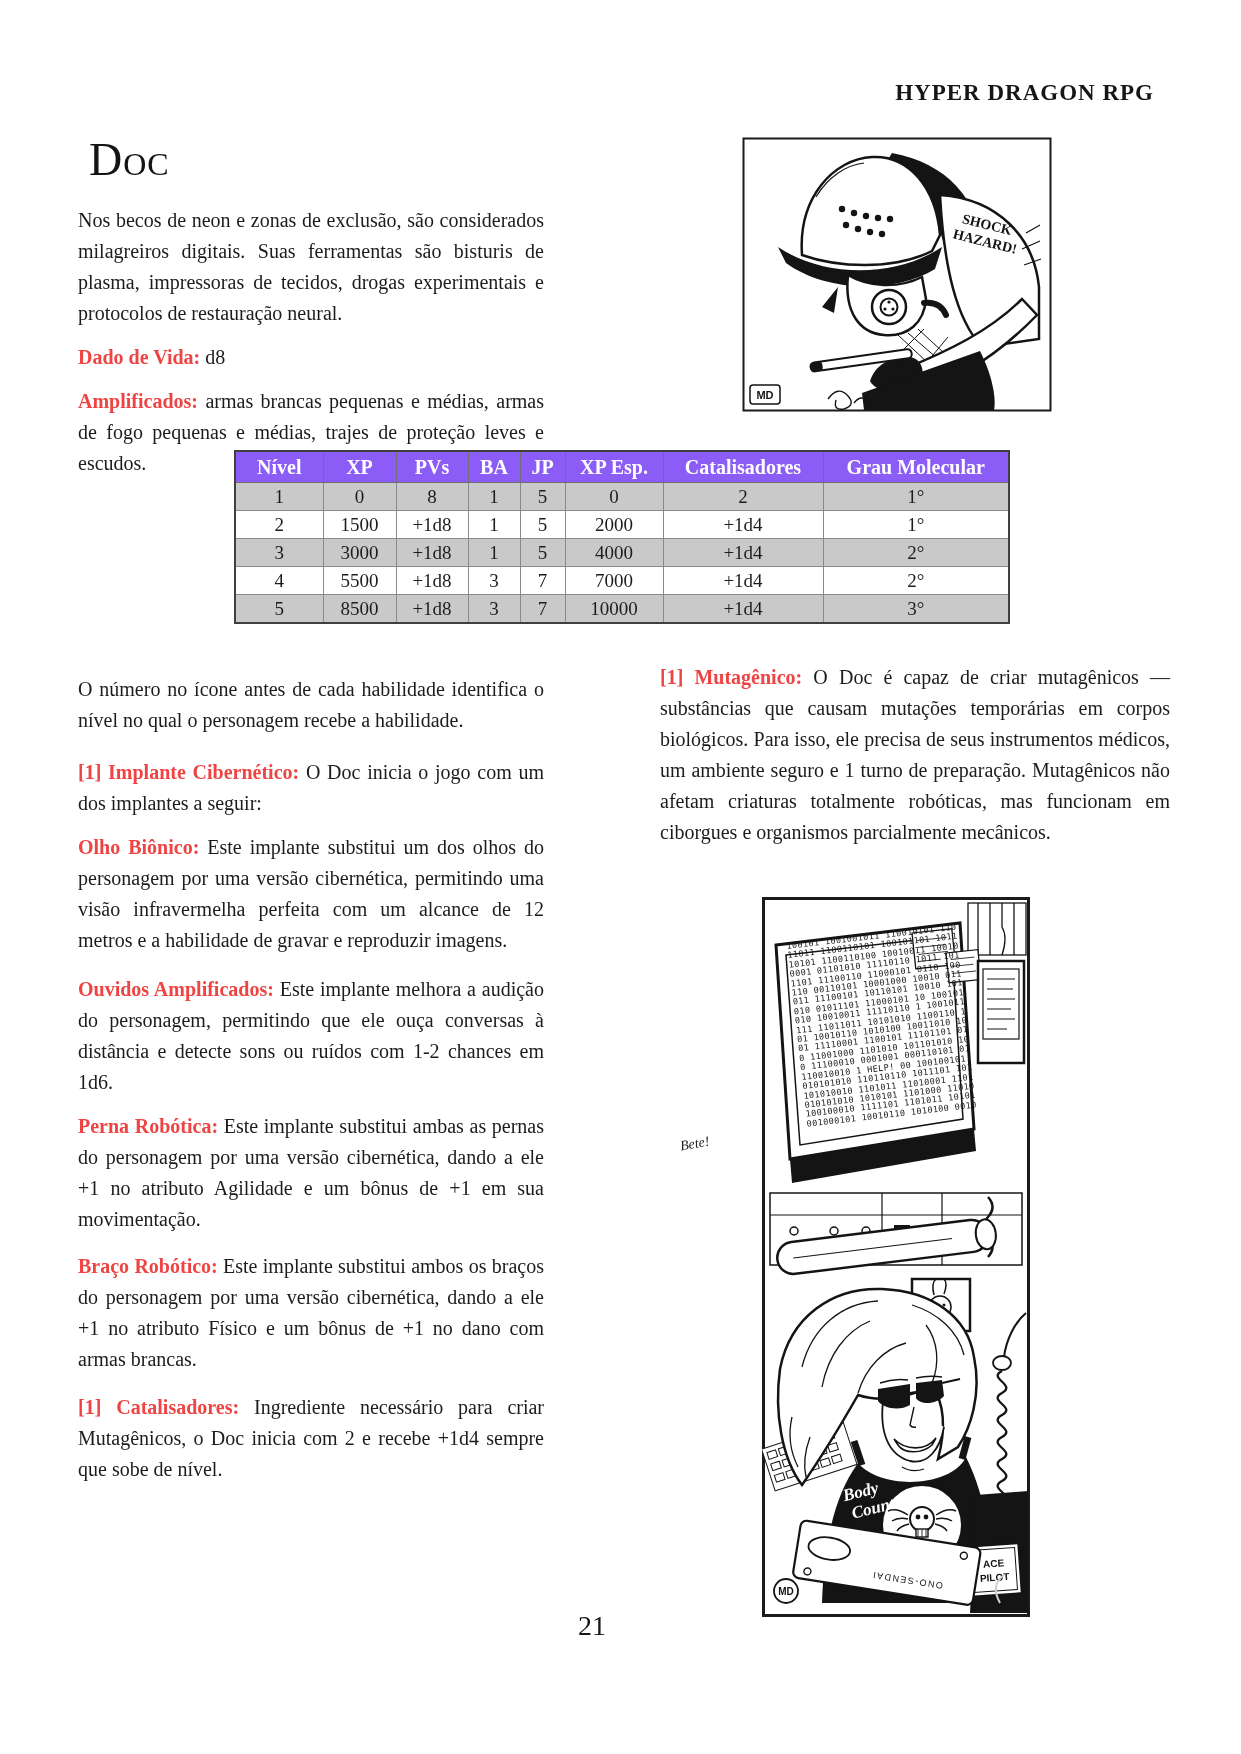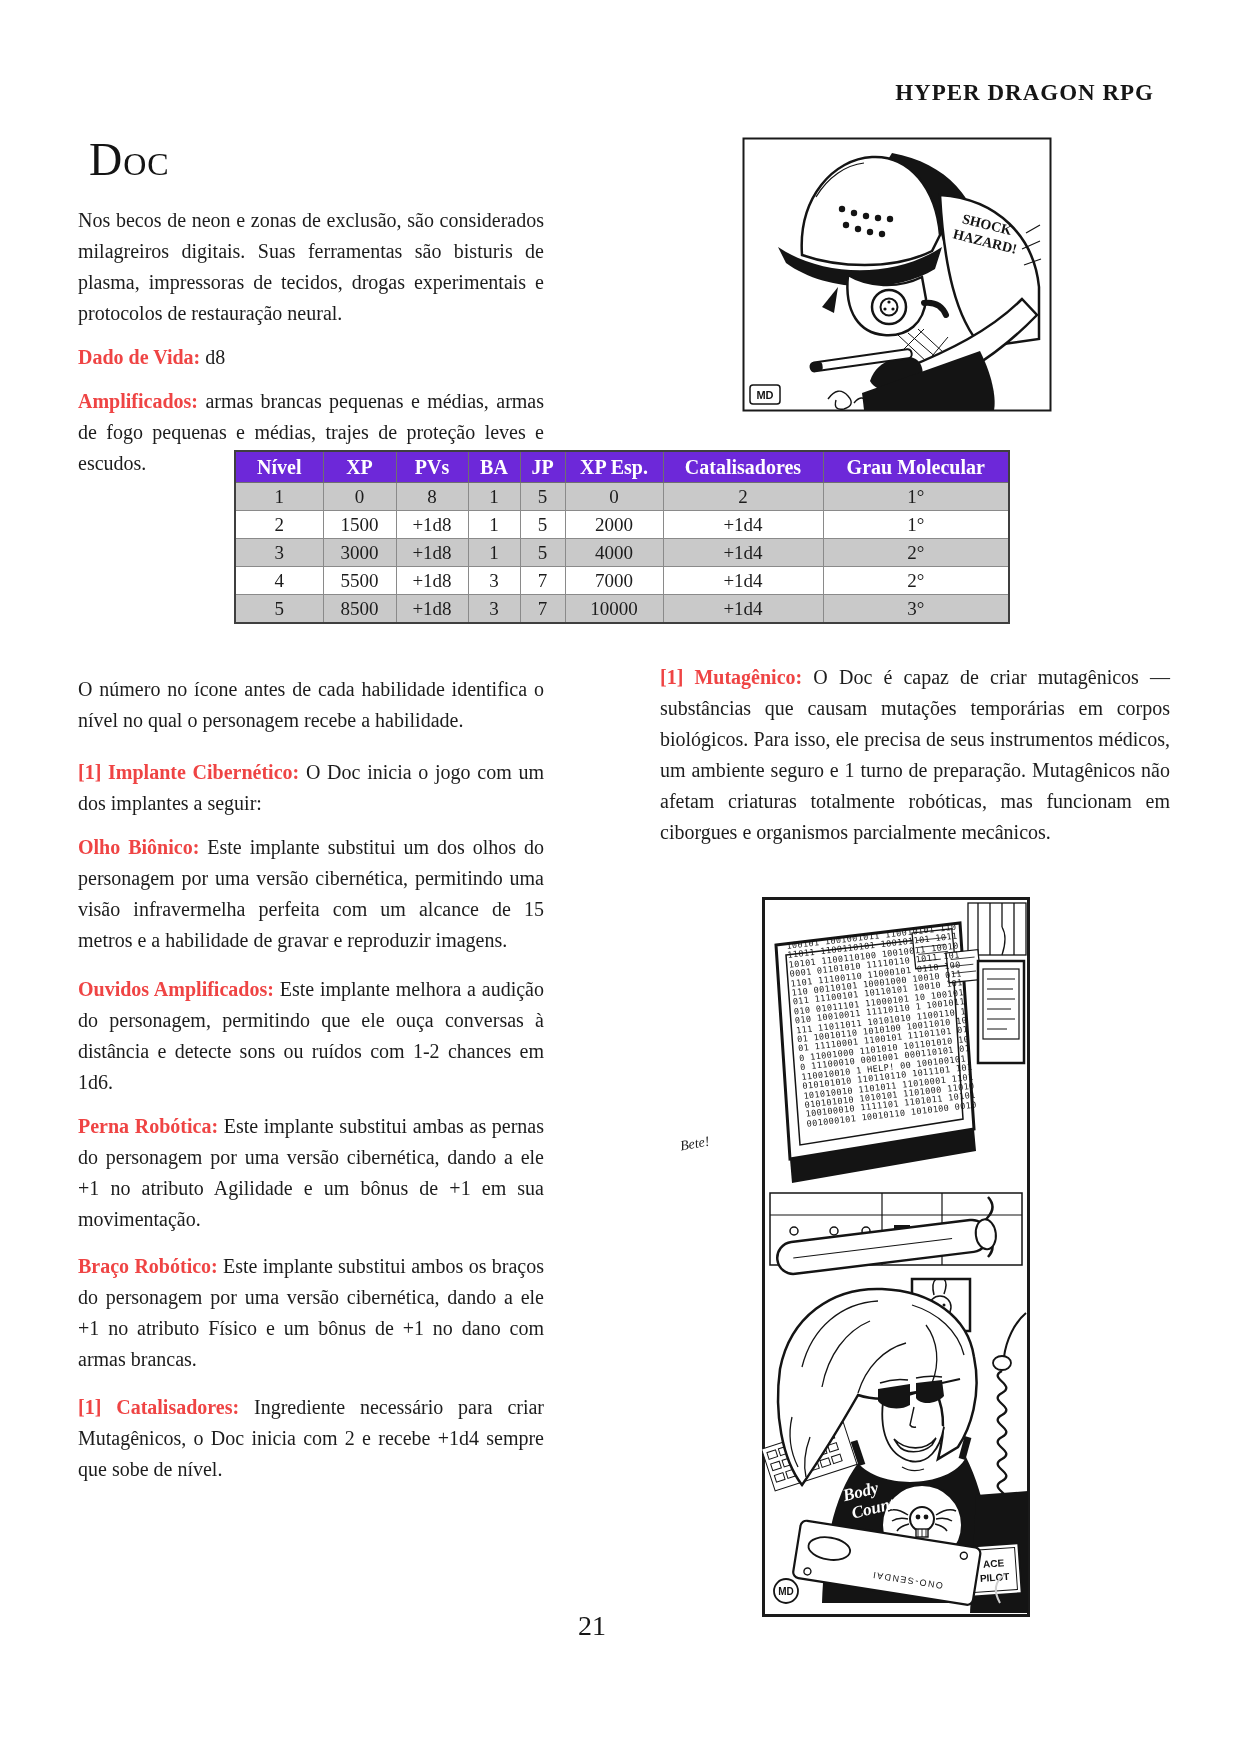--- a/index.html
+++ b/index.html
@@ -26,21 +26,21 @@
   .leftcol{left:66px;width:466px;}
   .rightcol{left:648px;width:510px;}
   .lbl{font-weight:700;color:#ef4444;}
   
   .level-table{
     left:234px;top:450px;width:774px;border-collapse:collapse;
     border:2px solid #3f3f3f;table-layout:fixed;
     font-family:"Liberation Serif", serif;
   }
   .level-table th{
-    background:#6d28d9;color:#fff;font-size:20px;font-weight:700;
+    background:#8b5cf6;color:#fff;font-size:20px;font-weight:700;
     border:1px solid #6f6f6f;height:30px;padding:0 2px;text-align:center;
   }
   .level-table td{
     border:1px solid #8a8a8a;font-size:19px;height:27px;padding:0 2px;
     text-align:center;background:#fff;
   }
   .level-table tbody tr:nth-child(odd) td{background:#c9c9c9;}
   
   .illus{background:#fff;}
   .illus svg{display:block;}
@@ -153,21 +153,21 @@
           <td>10000</td>
       <td>+1d4</td>
           <td>3°</td>
     </tr>
   </tbody>
   </table>
 
   <p class="abs body-par leftcol" style="top:662px">O número no ícone antes de cada habilidade identifica o nível no qual o personagem recebe a habilidade.</p>
 
   <p class="abs body-par leftcol" style="top:745px"><span class="lbl">[1] Implante Cibernético:</span> <span>O Doc inicia o jogo com um dos implantes a seguir:</span></p>
-  <p class="abs body-par leftcol" style="top:820px"><span class="lbl">Olho Biônico:</span> <span>Este implante substitui um dos olhos do personagem por uma versão cibernética, permitindo uma visão infravermelha perfeita com um alcance de 15 metros e a habilidade de gravar e reproduzir imagens.</span></p>
+  <p class="abs body-par leftcol" style="top:820px"><span class="lbl">Olho Biônico:</span> <span>Este implante substitui um dos olhos do personagem por uma versão cibernética, permitindo uma visão infravermelha perfeita com um alcance de 12 metros e a habilidade de gravar e reproduzir imagens.</span></p>
   <p class="abs body-par leftcol" style="top:962px"><span class="lbl">Ouvidos Amplificados:</span> <span>Este implante melhora a audição do personagem, permitindo que ele ouça conversas à distância e detecte sons ou ruídos com 1-2 chances em 1d6.</span></p>
   <p class="abs body-par leftcol" style="top:1099px"><span class="lbl">Perna Robótica:</span> <span>Este implante substitui ambas as pernas do personagem por uma versão cibernética, dando a ele +1 no atributo Agilidade e um bônus de +1 em sua movimentação.</span></p>
   <p class="abs body-par leftcol" style="top:1239px"><span class="lbl">Braço Robótico:</span> <span>Este implante substitui ambos os braços do personagem por uma versão cibernética, dando a ele +1 no atributo Físico e um bônus de +1 no dano com armas brancas.</span></p>
   <p class="abs body-par leftcol" style="top:1380px"><span class="lbl">[1] Catalisadores:</span> <span>Ingrediente necessário para criar Mutagênicos, o Doc inicia com 2 e recebe +1d4 sempre que sobe de nível.</span></p>
 
   <p class="abs body-par rightcol" style="top:650px"><span class="lbl">[1] Mutagênico:</span> <span>O Doc é capaz de criar mutagênicos — substâncias que causam mutações temporárias em corpos biológicos. Para isso, ele precisa de seus instrumentos médicos, um ambiente seguro e 1 turno de preparação. Mutagênicos não afetam criaturas totalmente robóticas, mas funcionam em ciborgues e organismos parcialmente mecânicos.</span></p>
 
   <div class="abs illus" style="left:742px;top:137px;width:310px;height:275px">
     <svg width="310" height="275" viewBox="0 0 310 275">
       <rect x="1.5" y="1.5" width="307" height="272" fill="#fff" stroke="#1a1a1a" stroke-width="2"></rect>

